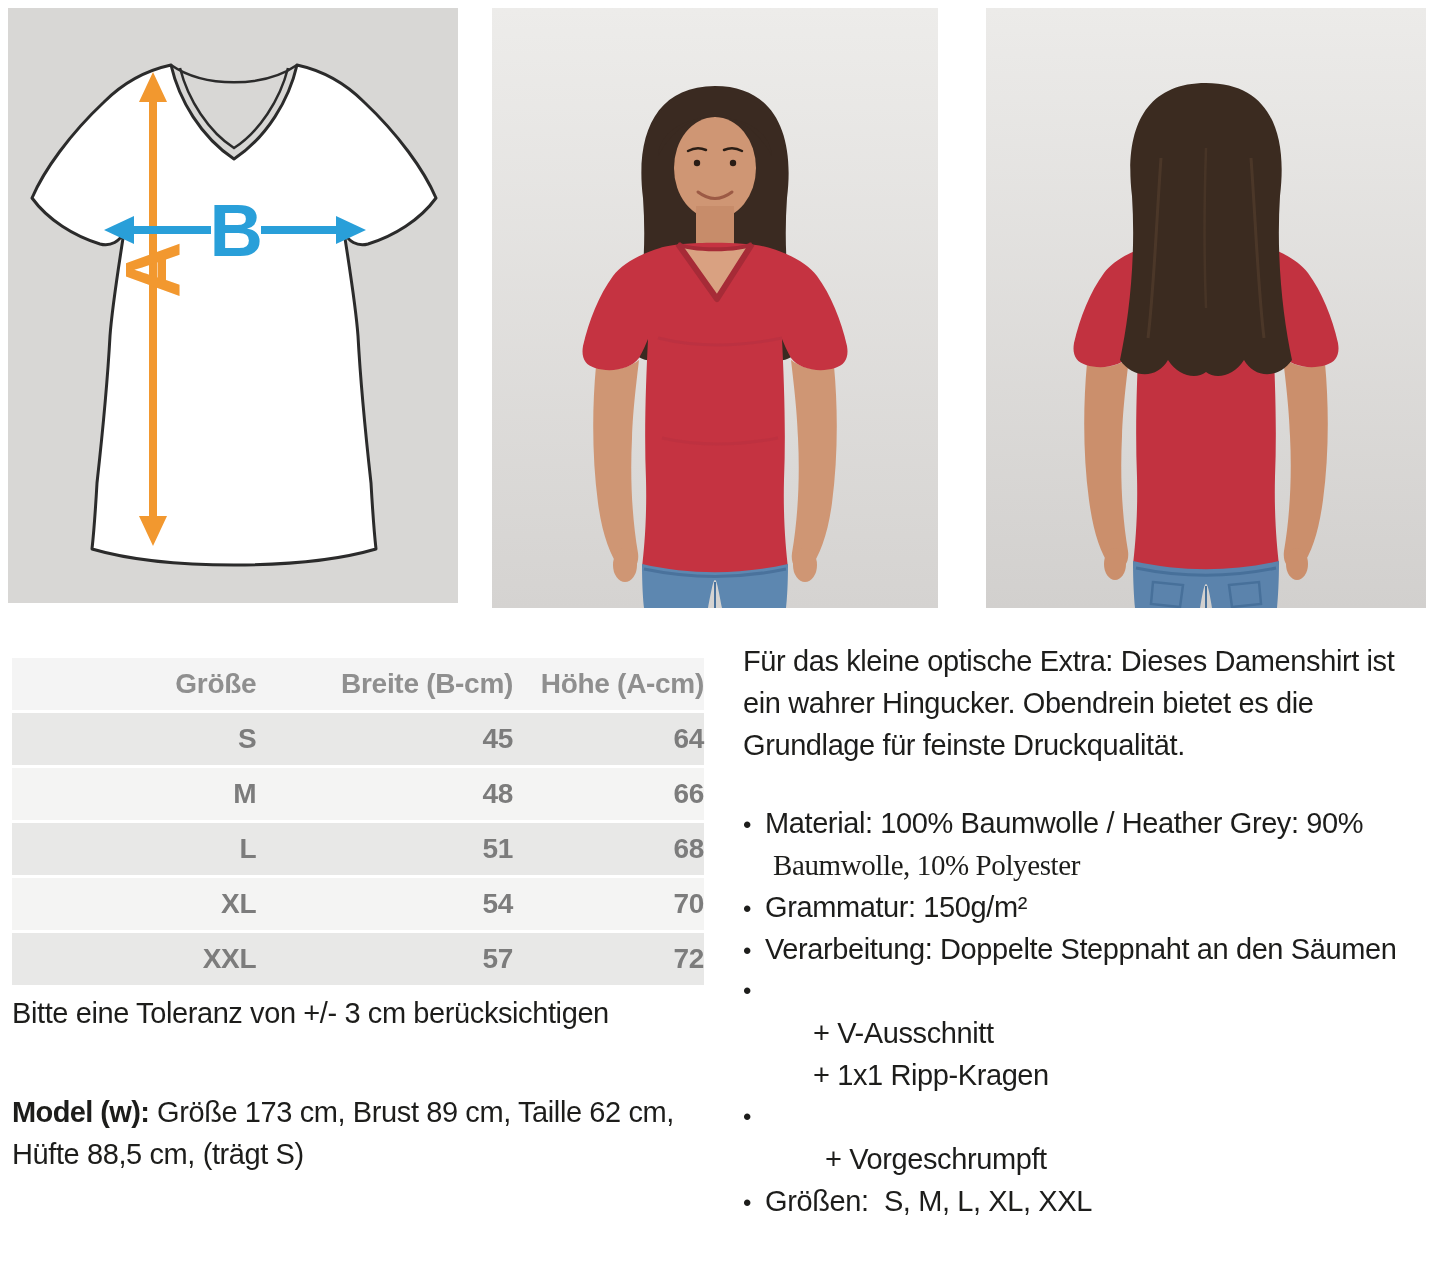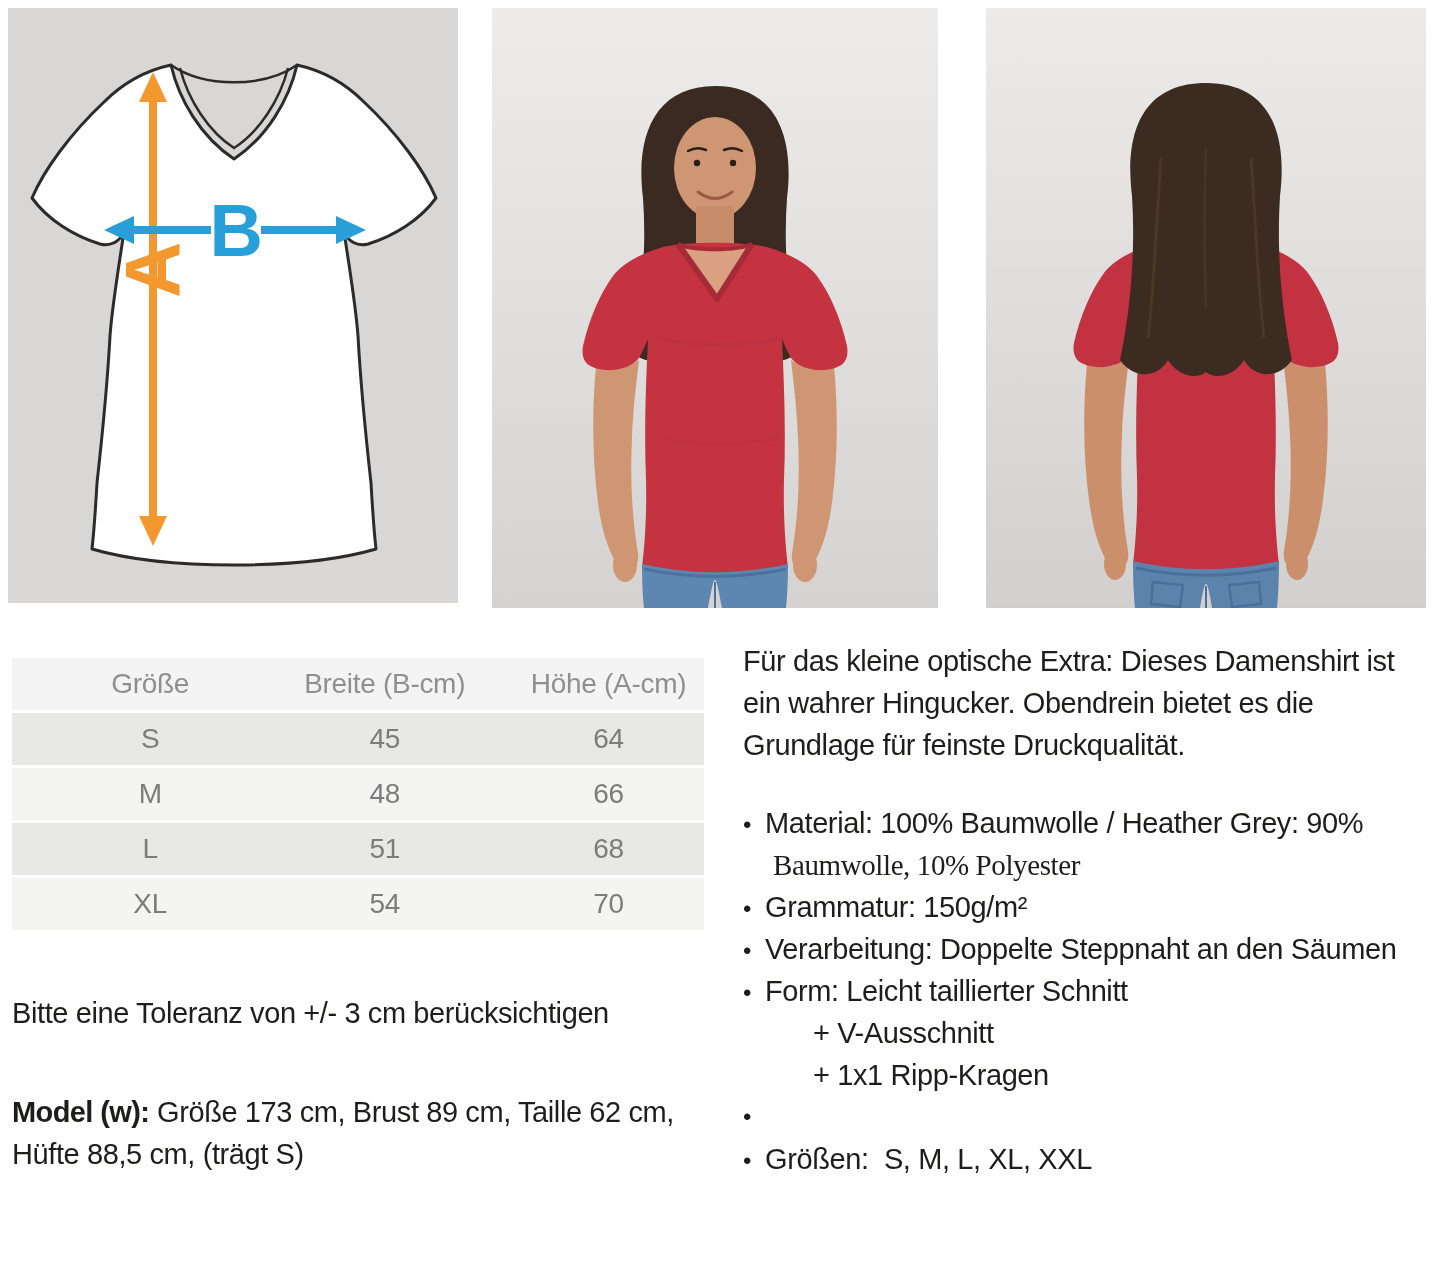--- a/index.html
+++ b/index.html
@@ -16,21 +16,21 @@
   .photo-panel{top:8px;height:600px;}
   .photo-front{left:492px;width:446px;}
   .photo-back{left:986px;width:440px;}
   .panel svg, .photo-panel svg, .diagram-panel svg{display:block;}
 
   
   .size-table-wrap{left:12px;top:655px;width:692px;}
   table.size-table{width:692px;border-collapse:separate;border-spacing:0 3px;
     font-size:28px;letter-spacing:-0.3px;}
   table.size-table th, table.size-table td{
-    font-weight:normal;text-align:center;height:52px;padding:0;}
+    font-weight:bold;text-align:right;height:52px;padding:0;}
   table.size-table th{background:#f4f4f4;color:#8f8f8f;}
   table.size-table td{color:#7c7c7c;}
   tr.row-odd td{background:#e8e8e7;}
   tr.row-even td{background:#f4f4f3;}
   .col-size{width:222px;padding-left:32px !important;}
   .col-b{width:270px;}
   .col-a{width:200px;}
 
   .tolerance-note{left:12px;top:993px;width:700px;font-size:29px;line-height:40px;}
 
@@ -228,20 +228,25 @@
       <tr class="row-odd">
         <td class="col-size">L</td>
         <td>51</td>
         <td>68</td>
       </tr>
       <tr class="row-even">
         <td class="col-size">XL</td>
         <td>54</td>
         <td>70</td>
       </tr>
+      <tr class="row-odd">
+        <td class="col-size">XXL</td>
+        <td>57</td>
+        <td>72</td>
+      </tr>
     </tbody>
   </table>
 </div>
 
 <div class="abs tolerance-note">Bitte eine Toleranz von +/- 3 cm berücksichtigen</div>
 
 <div class="abs model-info"><b>Model (w):</b><span> Größe 173 cm, Brust 89 cm, Taille 62 cm,
 Hüfte 88,5 cm, (trägt S)</span></div>
 
 <div class="abs details">
@@ -259,28 +264,30 @@
   <div class="drow">
     <span class="marker">•</span>
     <span class="txt">Grammatur: 150g/m²</span>
   </div>
   <div class="drow">
     <span class="marker">•</span>
     <span class="txt">Verarbeitung: Doppelte Steppnaht an den Säumen</span>
   </div>
   <div class="drow">
     <span class="marker">•</span>
-    <span class="txt">Form: Leicht taillierter Schnitt</span>
   </div>
   <div class="drow sub">
     <span class="txt">+ V-Ausschnitt</span>
   </div>
   <div class="drow sub">
     <span class="txt">+ 1x1 Ripp-Kragen</span>
   </div>
   <div class="drow">
     <span class="marker">•</span>
   </div>
+  <div class="drow sub2">
+    <span class="txt">+ Vorgeschrumpft</span>
+  </div>
   <div class="drow">
     <span class="marker">•</span>
     <span class="txt">Größen:  S, M, L, XL, XXL</span>
   </div>
 </div>
 
 </body></html>

